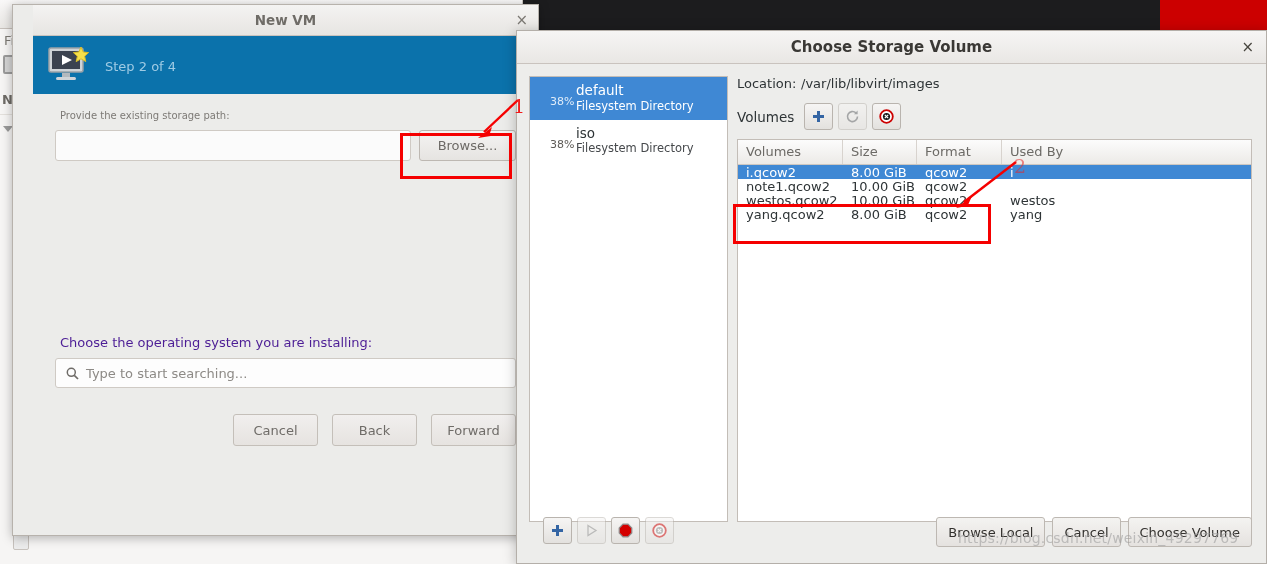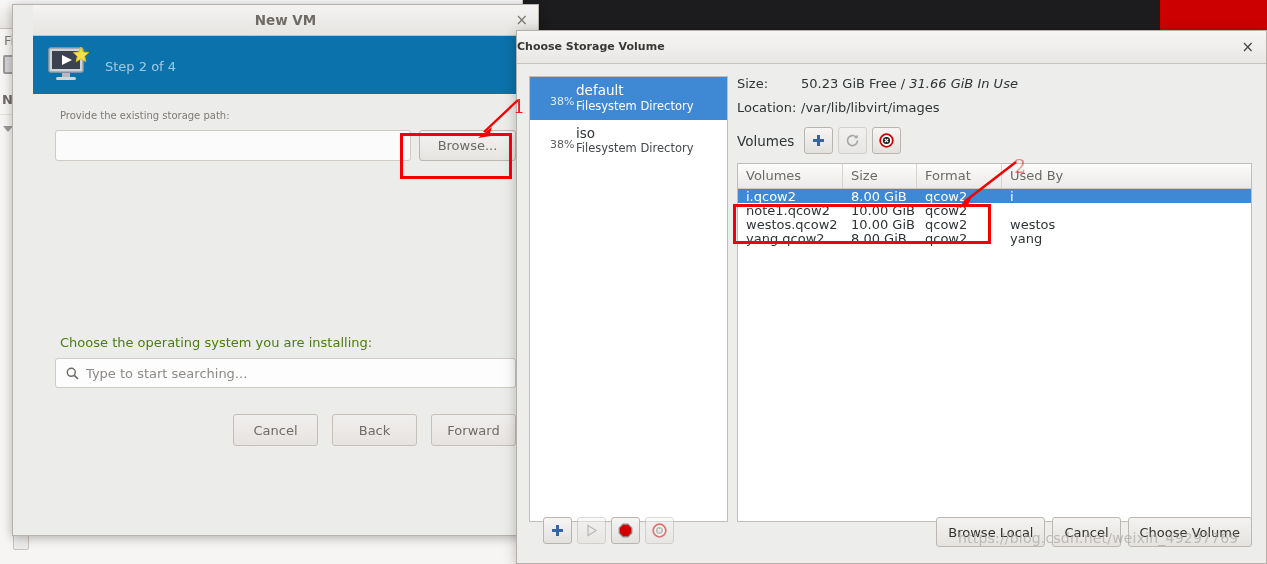--- a/index.html
+++ b/index.html
@@ -69,21 +69,21 @@
   .path-input{
     flex:1;height:31px;background:#fbfbfb;border:1px solid #cfcac4;border-radius:3px;
     box-sizing:border-box;
   }
   .browse-btn{
     margin-left:8px;width:97px;height:31px;background:linear-gradient(#f4f3f2,#e6e4e1);
     border:1px solid #bdb8b2;border-radius:3px;color:#6d6a66;font-size:13px;
     display:flex;align-items:center;justify-content:center;box-sizing:border-box;
   }
   .os-block{position:absolute;left:22px;right:22px;bottom:74px;}
-  .os-label{color:#4d7c0f;font-size:13px;margin:0 0 8px 5px;}
+  .os-label{color:#4c1d95;font-size:13px;margin:0 0 8px 5px;}
   .os-search{
     position:relative;height:30px;background:#fdfdfd;border:1px solid #cfcac4;border-radius:3px;
     display:flex;align-items:center;padding-left:10px;box-sizing:border-box;
   }
   .os-search .mag{width:13px;height:13px;flex:0 0 13px;margin-right:7px;position:relative;}
   .os-search .ph{color:#8d8a86;font-size:13px;}
   .btn-row{position:absolute;right:22px;bottom:16px;display:flex;gap:14px;}
   .wbtn{
     width:85px;height:32px;background:linear-gradient(#f1efee,#e6e3e0);
     border:1px solid #c4bfb9;border-radius:3px;color:#6f6c68;font-size:13px;
@@ -92,21 +92,21 @@
 
   
   #storage{
     position:absolute;left:516px;top:30px;width:751px;height:534px;
     background:#ededeb;border:1px solid #b4afa9;box-sizing:border-box;
     box-shadow:0 2px 12px rgba(0,0,0,.25);
   }
   #storage .titlebar{
     height:32px;background:linear-gradient(#f6f5f4,#e9e7e4);border-bottom:1px solid #c9c3be;position:relative;
   }
-  #storage .titlebar .ttl{line-height:32px;text-align:left;font-size:11px;font-weight:600;color:#3a3835;}
+  #storage .titlebar .ttl{line-height:32px;text-align:center;font-size:15px;font-weight:600;color:#3a3835;}
   #storage .titlebar .x{position:absolute;right:12px;top:0;line-height:32px;font-size:15px;color:#48463f;}
   #storage .content{display:flex;padding:12px 14px 0 12px;height:458px;box-sizing:border-box;}
   .pool-list{
     width:199px;background:#ffffff;border:1px solid #c3bdb7;box-sizing:border-box;flex:0 0 199px;
     margin-right:9px;overflow:hidden;
   }
   .pool{display:flex;align-items:center;padding:6px 6px 7px 20px;box-sizing:border-box;}
   .pool .pct{font-size:11px;color:#5d5a56;width:26px;flex:0 0 26px;text-align:left;padding-top:7px;}
   .pool .nm{font-size:13.5px;color:#2e3436;line-height:1.15;}
   .pool .sub{font-size:11.5px;color:#45484b;line-height:1.25;}
@@ -262,27 +262,20 @@
         <div class="pct">38%</div>
         <div>
           <div class="nm">iso</div>
           <div class="sub">Filesystem Directory</div>
         </div>
       </div>
     </div>
 
     <div class="right-pane">
       <div class="info-line">
-        <div class="k">Size:</div>
-        <div class="v">
-          <span>50.23 GiB Free /</span>
-          <span class="ital">31.66 GiB In Use</span>
-        </div>
-      </div>
-      <div class="info-line">
         <div class="k">Location:</div>
         <div class="v">/var/lib/libvirt/images</div>
       </div>
 
       <div class="vol-head">
         <div class="lbl">Volumes</div>
         <div class="tbtn">
           <svg width="13" height="13" viewBox="0 0 13 13">
             <rect x="5" y="1" width="3" height="11" fill="#3465a4"></rect>
             <rect x="1" y="5" width="11" height="3" fill="#3465a4"></rect>

